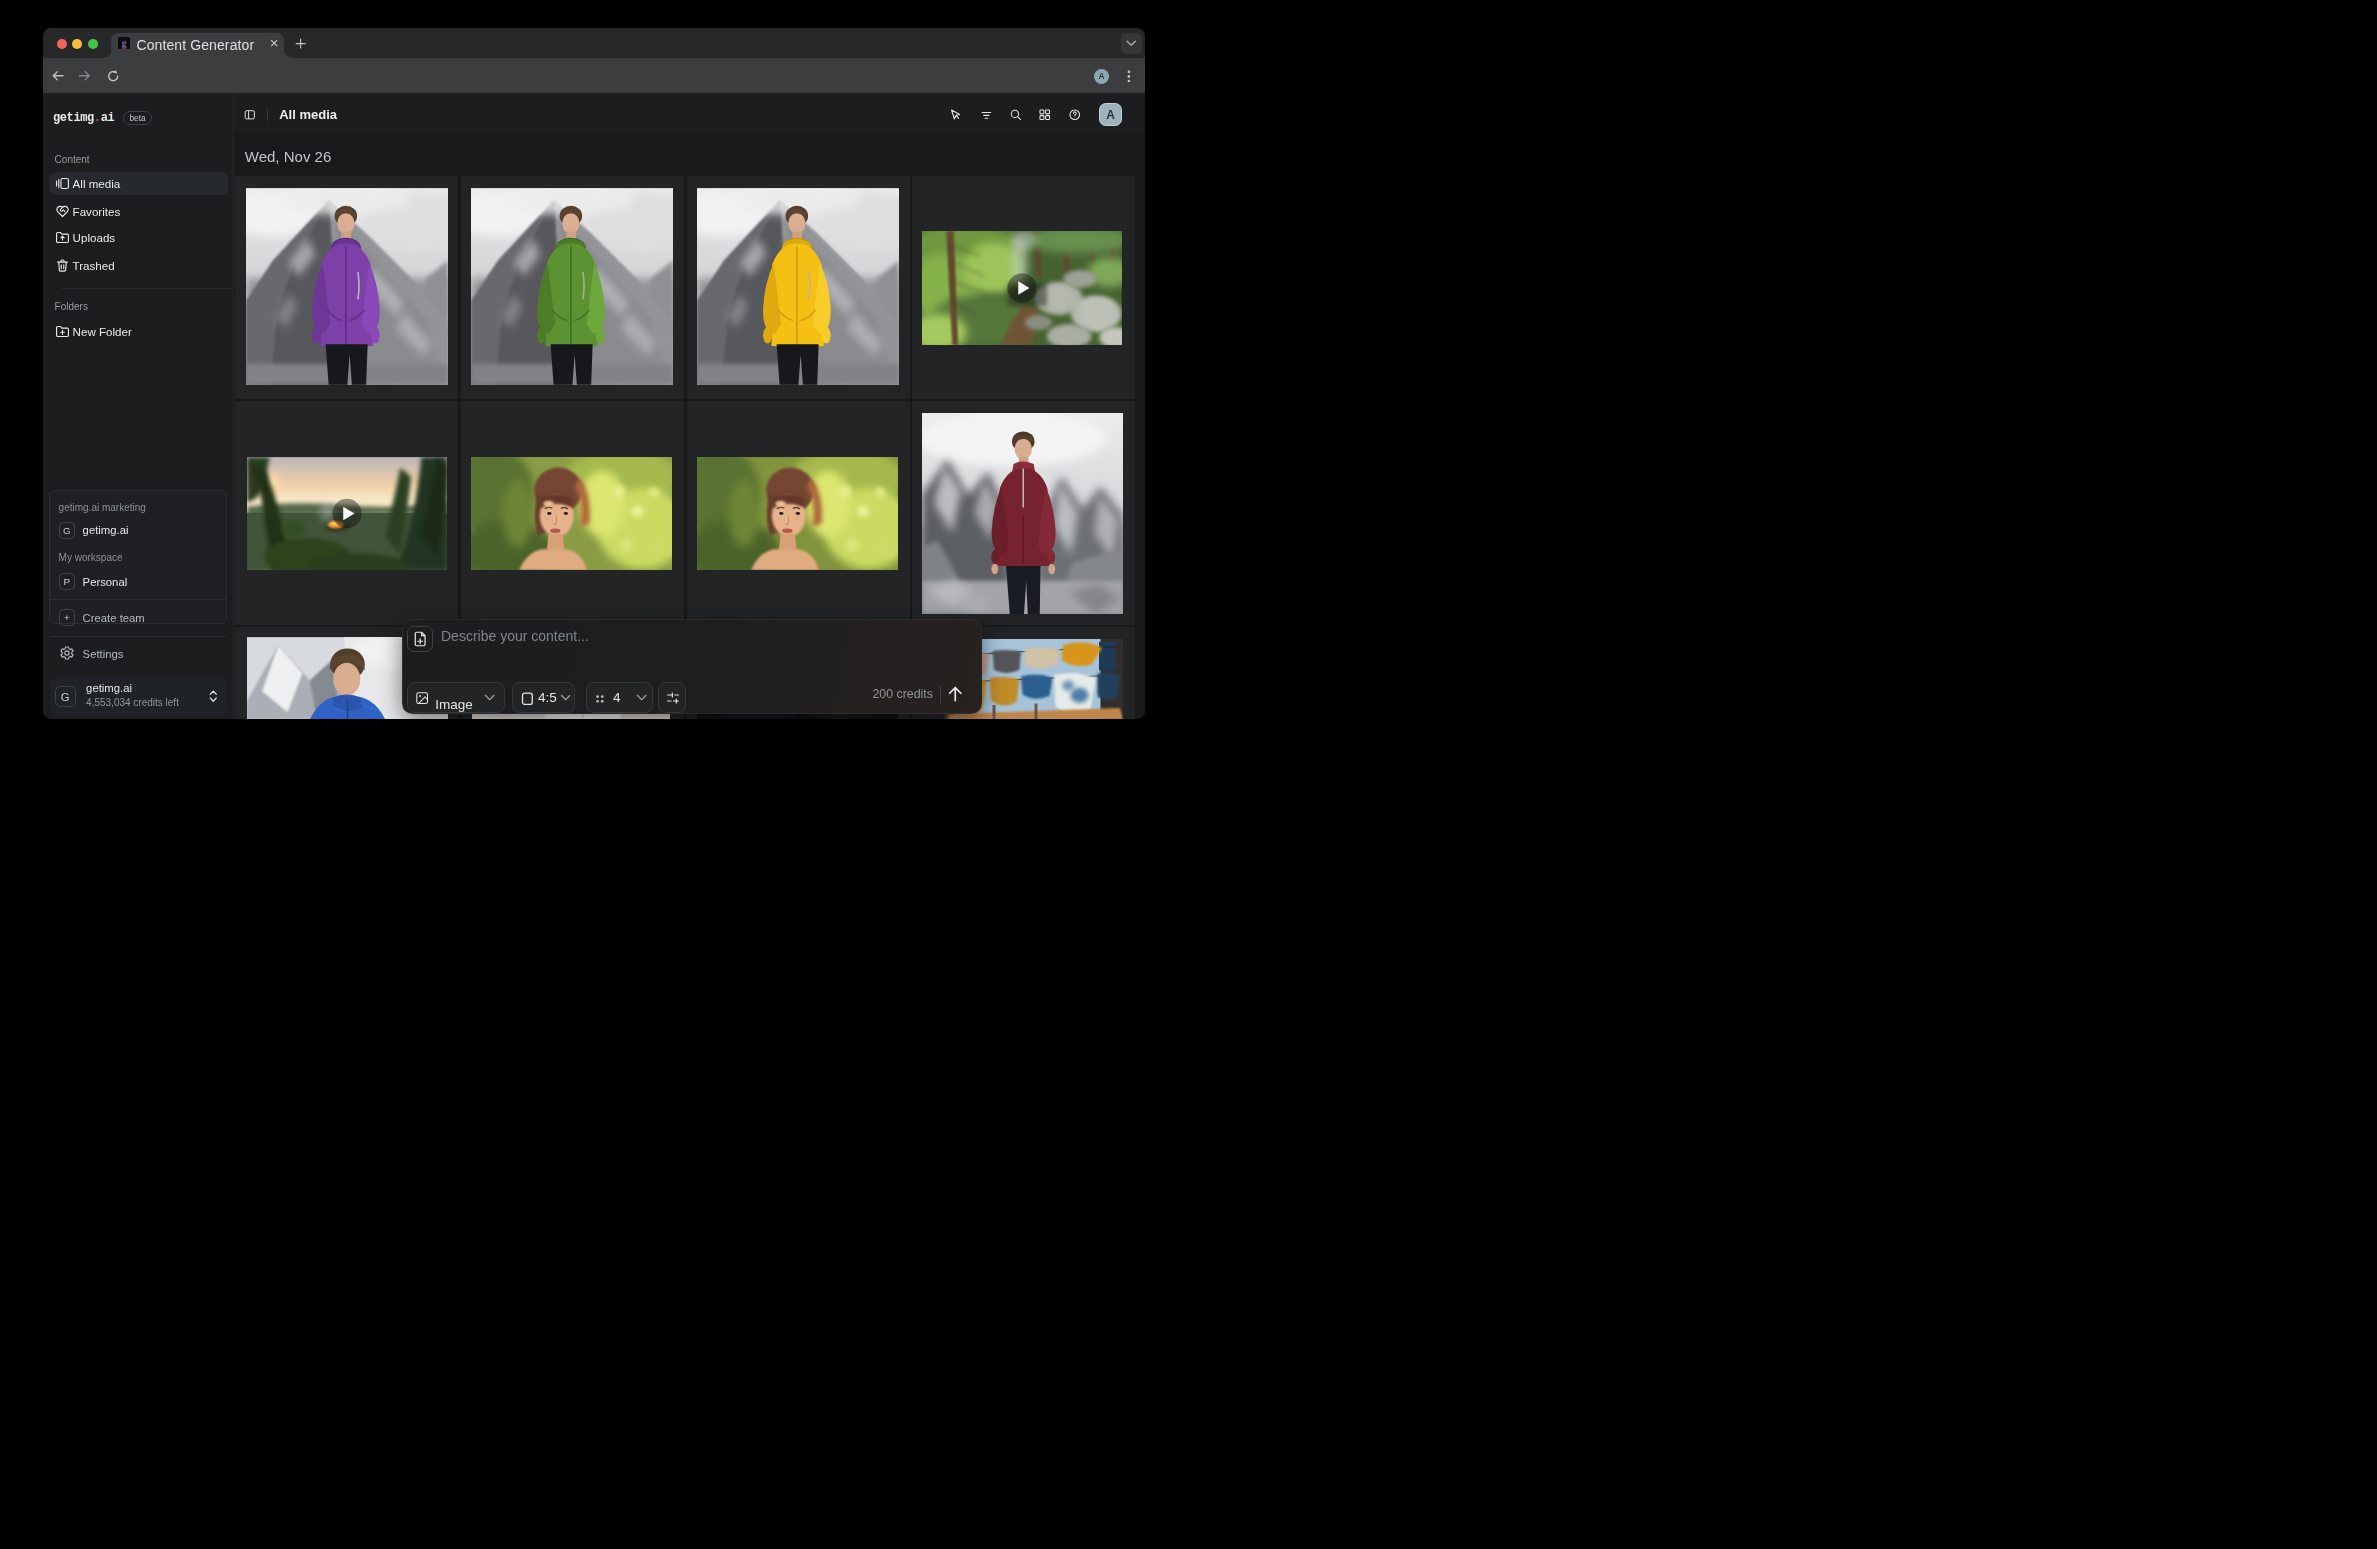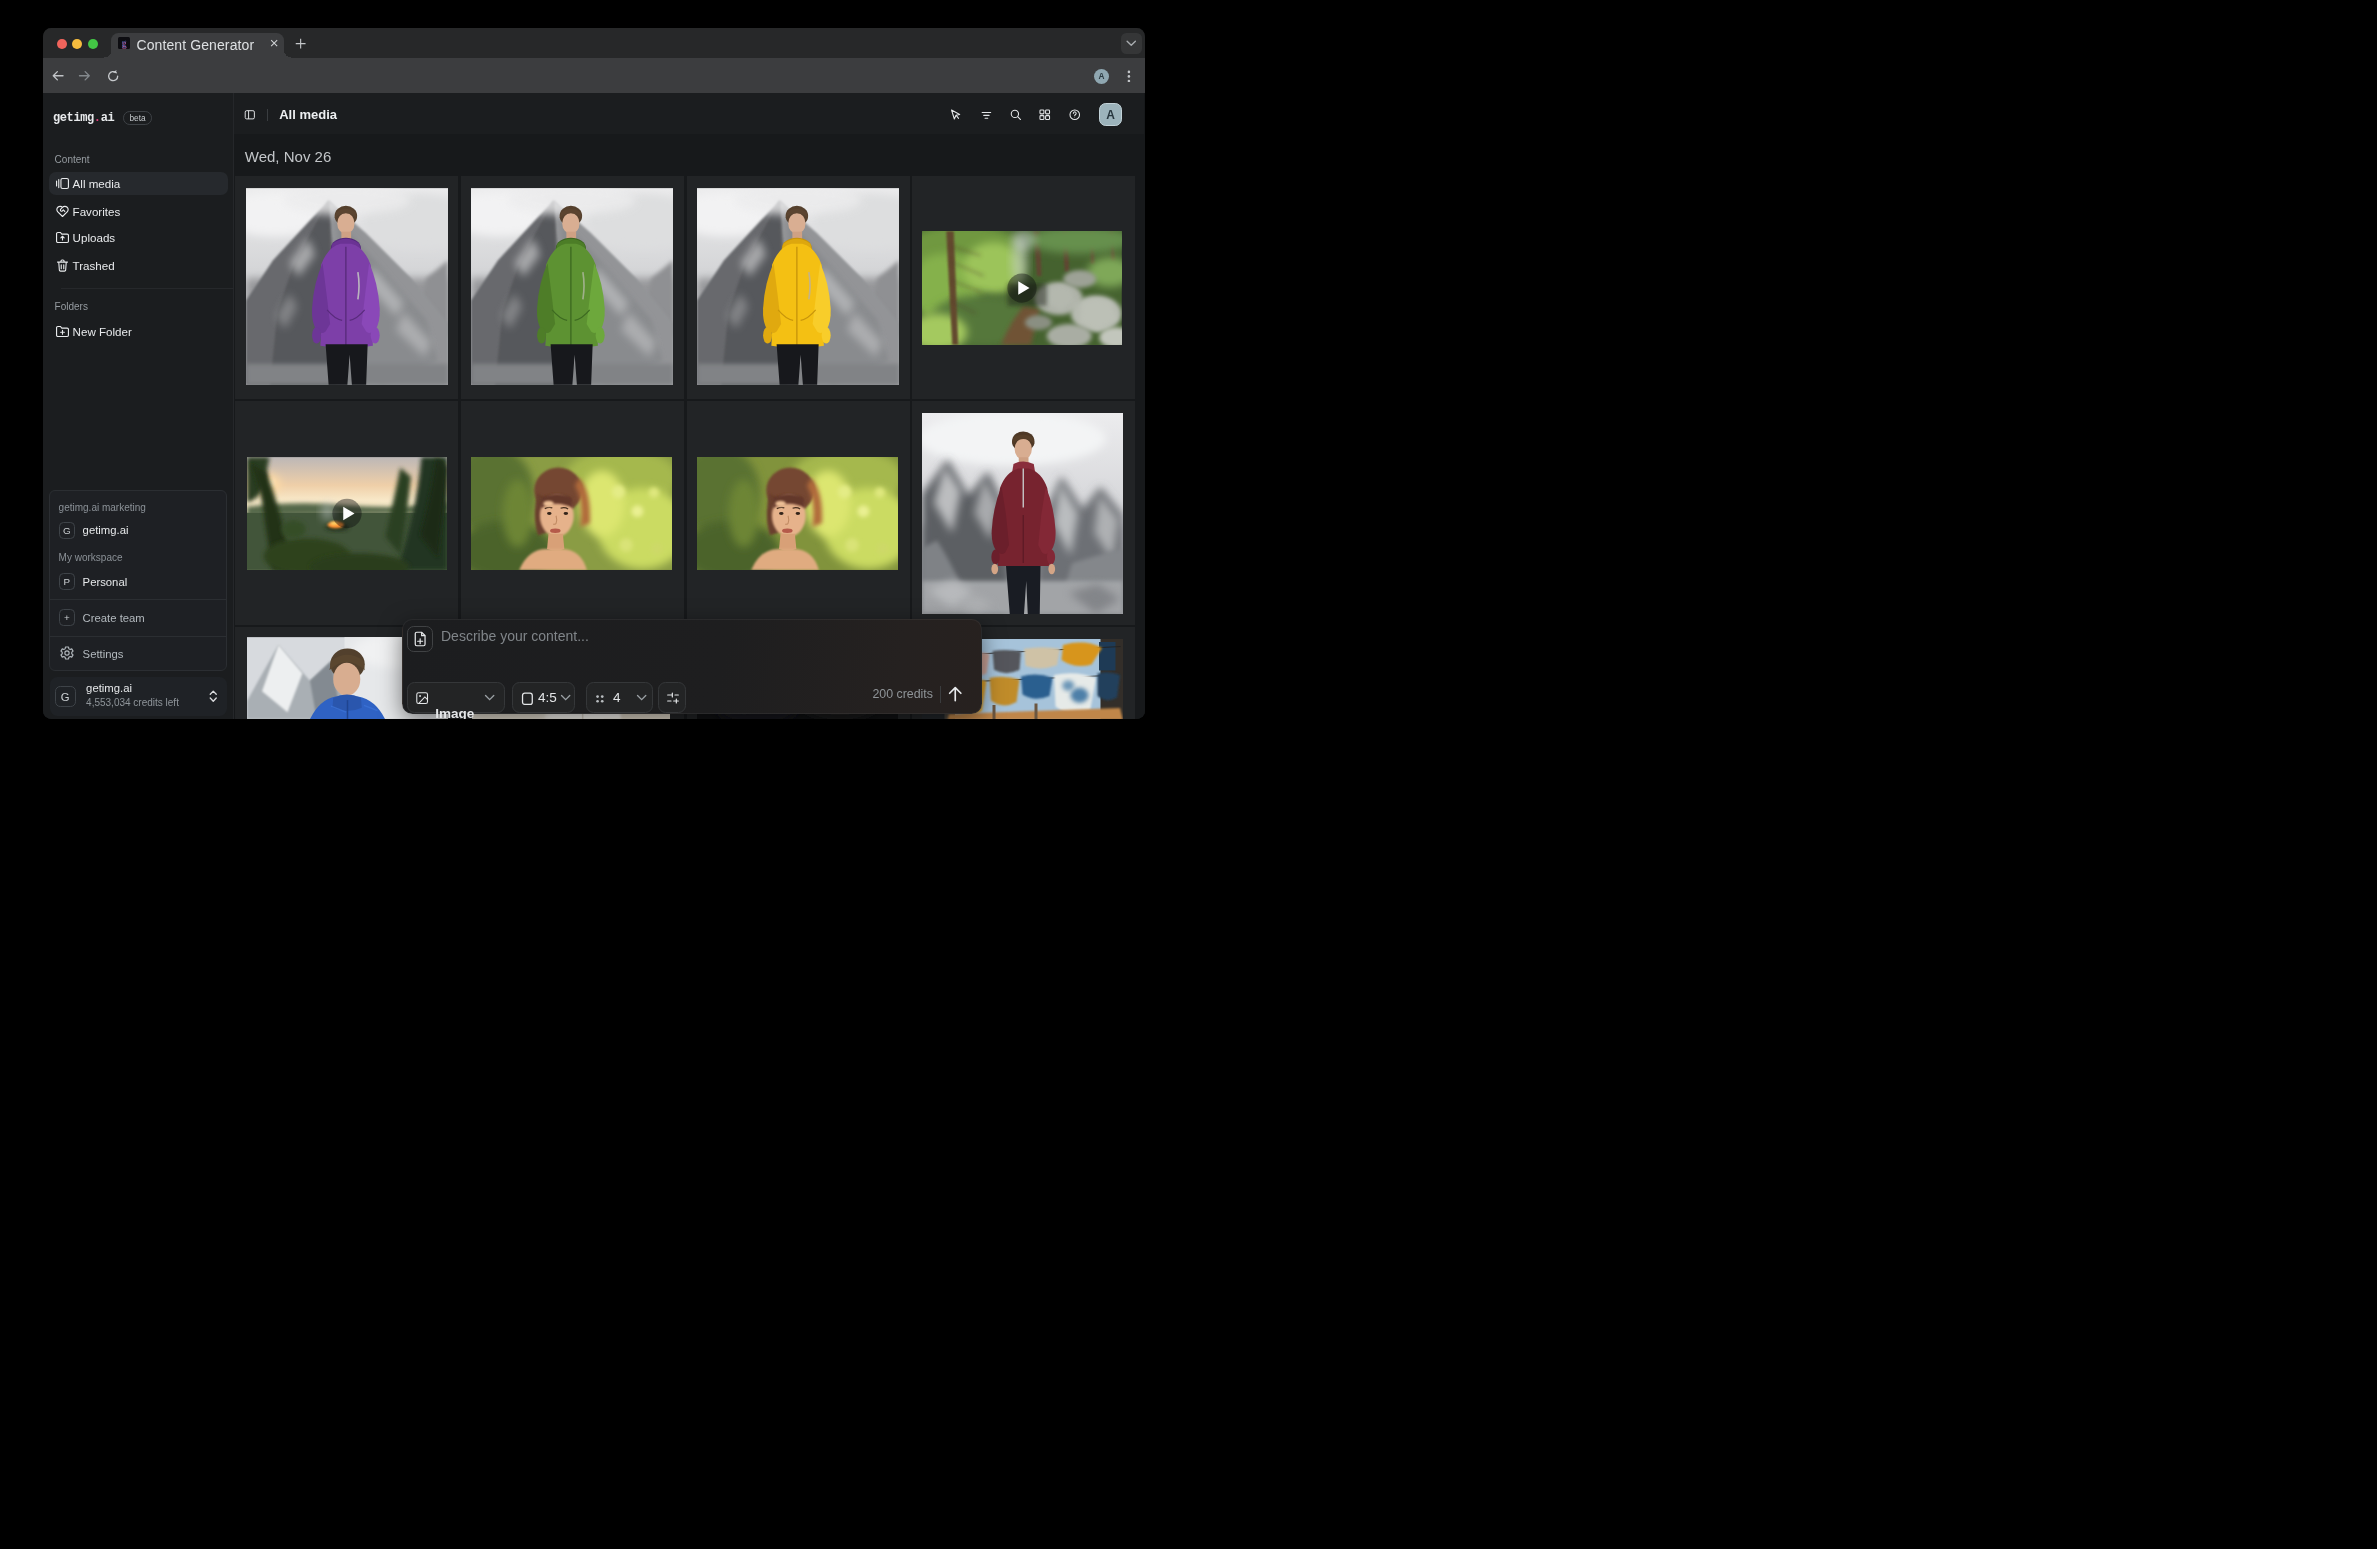--- a/index.html
+++ b/index.html
@@ -25,21 +25,21 @@
   #logo { position:absolute; left:10px; top:17.7px; font-family:"Liberation Mono", monospace; font-size:12px; font-weight:bold; color:#e8eaec; letter-spacing:-0.4px;}
   #beta { position:absolute; left:80px; top:18.4px; width:29px; height:14px; border:0.8px solid #3e4246; border-radius:6.8px;
      font-size:8.3px; color:#c6cacd; text-align:center; line-height:12.8px; }
   .navlabel { position:absolute; left:11.6px; font-size:10px; color:#969ca1; }
   .navrow { position:absolute; left:5.6px; width:179px; height:23px; border-radius:6.8px; }
   .navrow .ic { position:absolute; left:6px; top:4.1px; width:15px; height:15px; }
   .navrow .tx { position:absolute; left:24px; top:4.5px; font-size:11.6px; color:#e8eaec; }
   .sel { background:#26292d; }
   #sdivider { position:absolute; left:18px; top:195px; width:173px; height:0.8px; background:#26282b; }
   
-  #wspanel { position:absolute; left:5.6px; top:397px; width:178px; height:181px; background:#1e2024; border:0.8px solid #2b2e32; border-radius:6px; }
+  #wspanel { position:absolute; left:5.6px; top:397px; width:178px; height:134px; background:#1e2024; border:0.8px solid #2b2e32; border-radius:6px; }
   .wslabel { position:absolute; left:9px; font-size:10px; color:#8b9197; }
   .avbox { position:absolute; left:9px; width:16.5px; height:16.5px; border:0.8px solid #3e4348; border-radius:4.5px;
      color:#cdd1d4; font-size:9.8px; text-align:center; line-height:16px; }
   .wstx { position:absolute; left:33px; font-size:11.3px; color:#e6e8ea; }
   .wsdiv { position:absolute; left:0; width:100%; height:0.8px; background:#2b2e32; }
   #credrow { position:absolute; left:7.1px; top:584px; width:177px; height:39px; background:#1f2226; border-radius:7.5px; }
   
   #main { position:absolute; left:192px; top:0; width:910px; height:100%; }
   #mhead { position:absolute; left:-0.8px; top:0; width:910px; height:41px; background:#1b1d1f; }
   #mtitle { position:absolute; left:45px; top:13.5px; font-size:13px; font-weight:bold; color:#edeff1; }
@@ -588,21 +588,21 @@
           <path d="M6.2 13.5 h6.6 M9.5 10.2 v6.6" stroke-linecap="round"></path>
         </svg>
       </div>
       <div id="phtext">Describe your content...</div>
       <div class="pbtn" style="left:3.8px;width:98px;">
         <svg style="position:absolute;left:7.5px;top:8.3px" width="14.3" height="14.3" viewBox="0 0 24 24" fill="none" stroke="#e4e6e8" stroke-width="1.8">
           <rect x="3" y="3" width="18" height="18" rx="3"></rect>
           <circle cx="8.5" cy="8.5" r="1.6" fill="#e4e6e8" stroke="none"></circle>
           <path d="M21 14.5 l-4.5-4.5 L6 21"></path>
         </svg>
-        <div class="t" style="left:27.4px;top:23px;font-weight:bold;">Image</div>
+        <div class="t" style="left:27.4px;top:14px;">Image</div>
         <svg style="position:absolute;left:76px;top:11.3px" width="11.3" height="7.5" viewBox="0 0 15 10">
           <path d="M2 2 L7.5 7.5 L13 2" stroke="#9aa0a4" stroke-width="1.8" fill="none" stroke-linecap="round"></path>
         </svg>
       </div>
       <div class="pbtn" style="left:109px;width:63px;">
         <svg style="position:absolute;left:8.3px;top:8.6px" width="12.8" height="13.5" viewBox="0 0 17 18" fill="none" stroke="#e4e6e8" stroke-width="1.7">
           <rect x="2" y="1.5" width="13" height="15" rx="3"></rect>
         </svg>
         <div class="t" style="left:25px;top:6.8px;">4:5</div>
         <svg style="position:absolute;left:47px;top:11.3px" width="11.3" height="7.5" viewBox="0 0 15 10">

